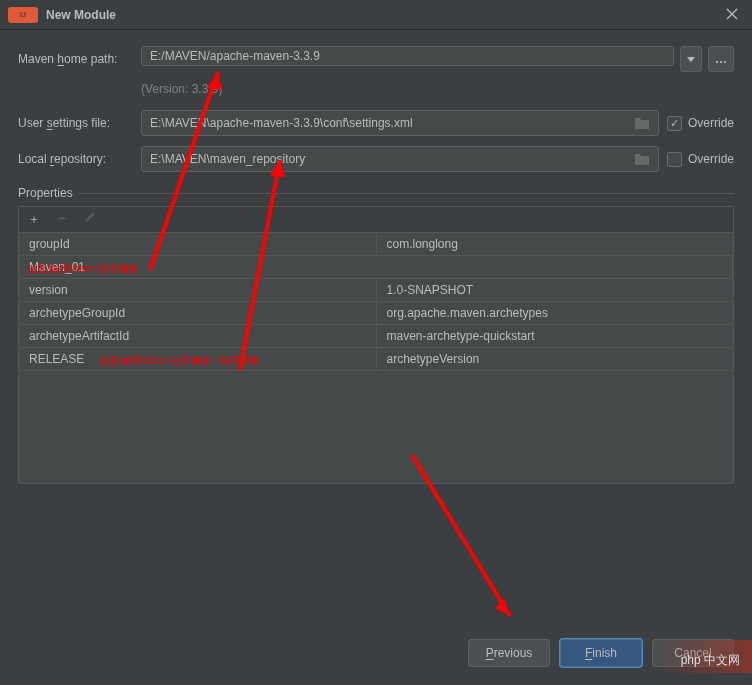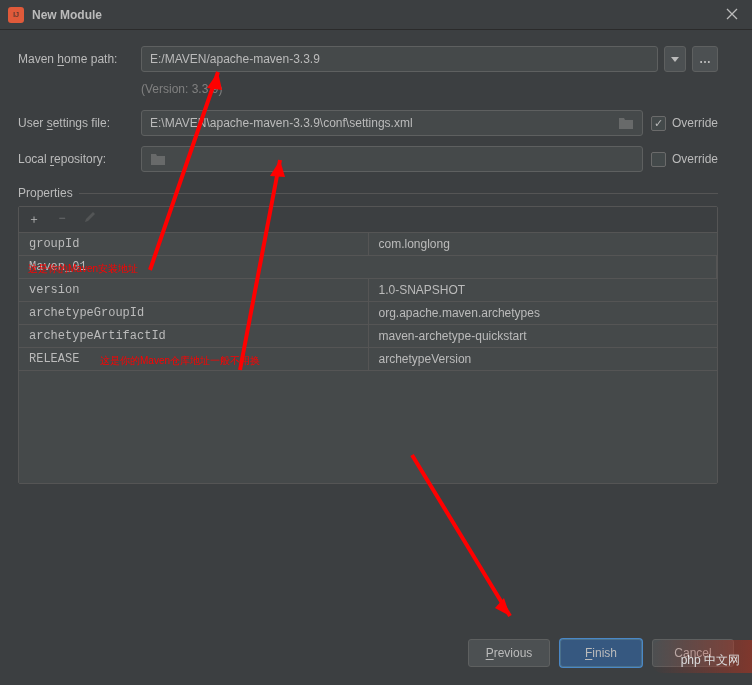--- a/index.html
+++ b/index.html
@@ -16,56 +16,56 @@
     .titlebar {
       height: 30px;
       background: #3c3f41;
       border-bottom: 1px solid #2b2b2b;
       display: flex;
       align-items: center;
       padding: 0 8px;
       position: relative;
     }
     .titlebar-icon {
-      width: 16px; height: 16px;
+      width: 30px; height: 16px;
       background: #e05a3a;
       border-radius: 3px;
       margin-right: 8px;
       display: flex;
       align-items: center;
       justify-content: center;
       font-size: 8px;
       color: #2b2b2b;
     }
     .titlebar-title { color: #bbbbbb; flex: 1; font-weight: bold; }
     .close-btn {
       width: 40px; height: 28px;
       display: flex; align-items: center; justify-content: center;
       color: #bbbbbb; cursor: pointer;
       position: absolute; right: 0; top: 0;
     }
-    .content { padding: 16px 34px 0 18px; }
+    .content { padding: 16px 18px 0 18px; }
     .form-row {
       display: flex;
       align-items: center;
       margin-bottom: 10px;
       gap: 8px;
     }
     .form-label {
       width: 115px;
       color: #bbbbbb;
       text-align: left;
     }
     .form-label u { text-decoration: underline; text-underline-offset: 2px; }
     .combo-wrap { flex: 1; display: flex; gap: 6px; }
     .combo {
       flex: 1;
       background: #45494a;
       border: 1px solid #5e6060;
-      height: 26px;
+      height: 20px;
       display: flex;
       align-items: center;
       padding: 0 8px;
       color: #bbbbbb;
       border-radius: 3px;
       position: relative;
     }
     .combo-arrow {
       width: 22px; height: 26px;
       background: #4c5052;
@@ -148,21 +148,21 @@
       display: flex;
       border-bottom: 1px solid #555555;
     }
     .prop-row:last-child { border-bottom: none; }
     .prop-cell {
       padding: 4px 10px;
       color: #bbbbbb;
       flex: 1;
       background: #45494a;
     }
-    .prop-cell:first-child { border-right: 1px solid #555555; font-family: Liberation Mono, monospace; }
+    .prop-cell:first-child { border-right: 1px solid #555555; }
     .prop-empty { height: 112px; background: #45494a; }
     .button-bar {
       position: absolute;
       bottom: 18px;
       right: 18px;
       display: flex;
       gap: 10px;
     }
     .btn {
       min-width: 82px;
@@ -248,20 +248,21 @@
     </div>
     <div class="checkbox-wrap">
       <div class="checkbox checked"></div>
       <span>Override</span>
     </div>
   </div>
 
   <div class="form-row">
     <div class="form-label">Local <u>r</u>epository:</div>
     <div class="input-field">
+      <span>E:\MAVEN\maven_repository</span>
       <svg class="folder-icon" viewBox="0 0 16 14">
           <path d="M1 2 L6 2 L7 4 L15 4 L15 13 L1 13 Z" fill="#808080"></path>
         </svg>
     </div>
     <div class="checkbox-wrap">
       <div class="checkbox"></div>
       <span>Override</span>
     </div>
   </div>
 

